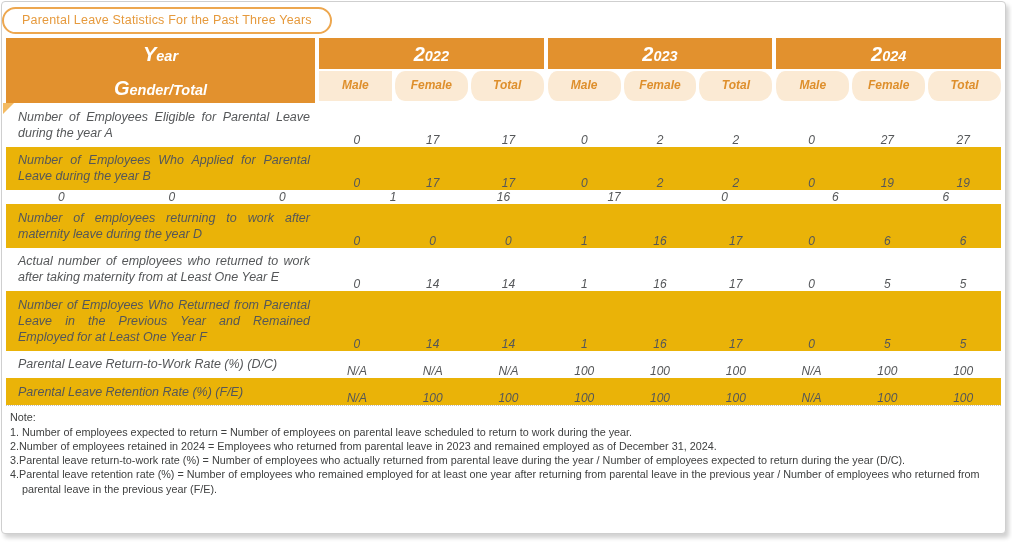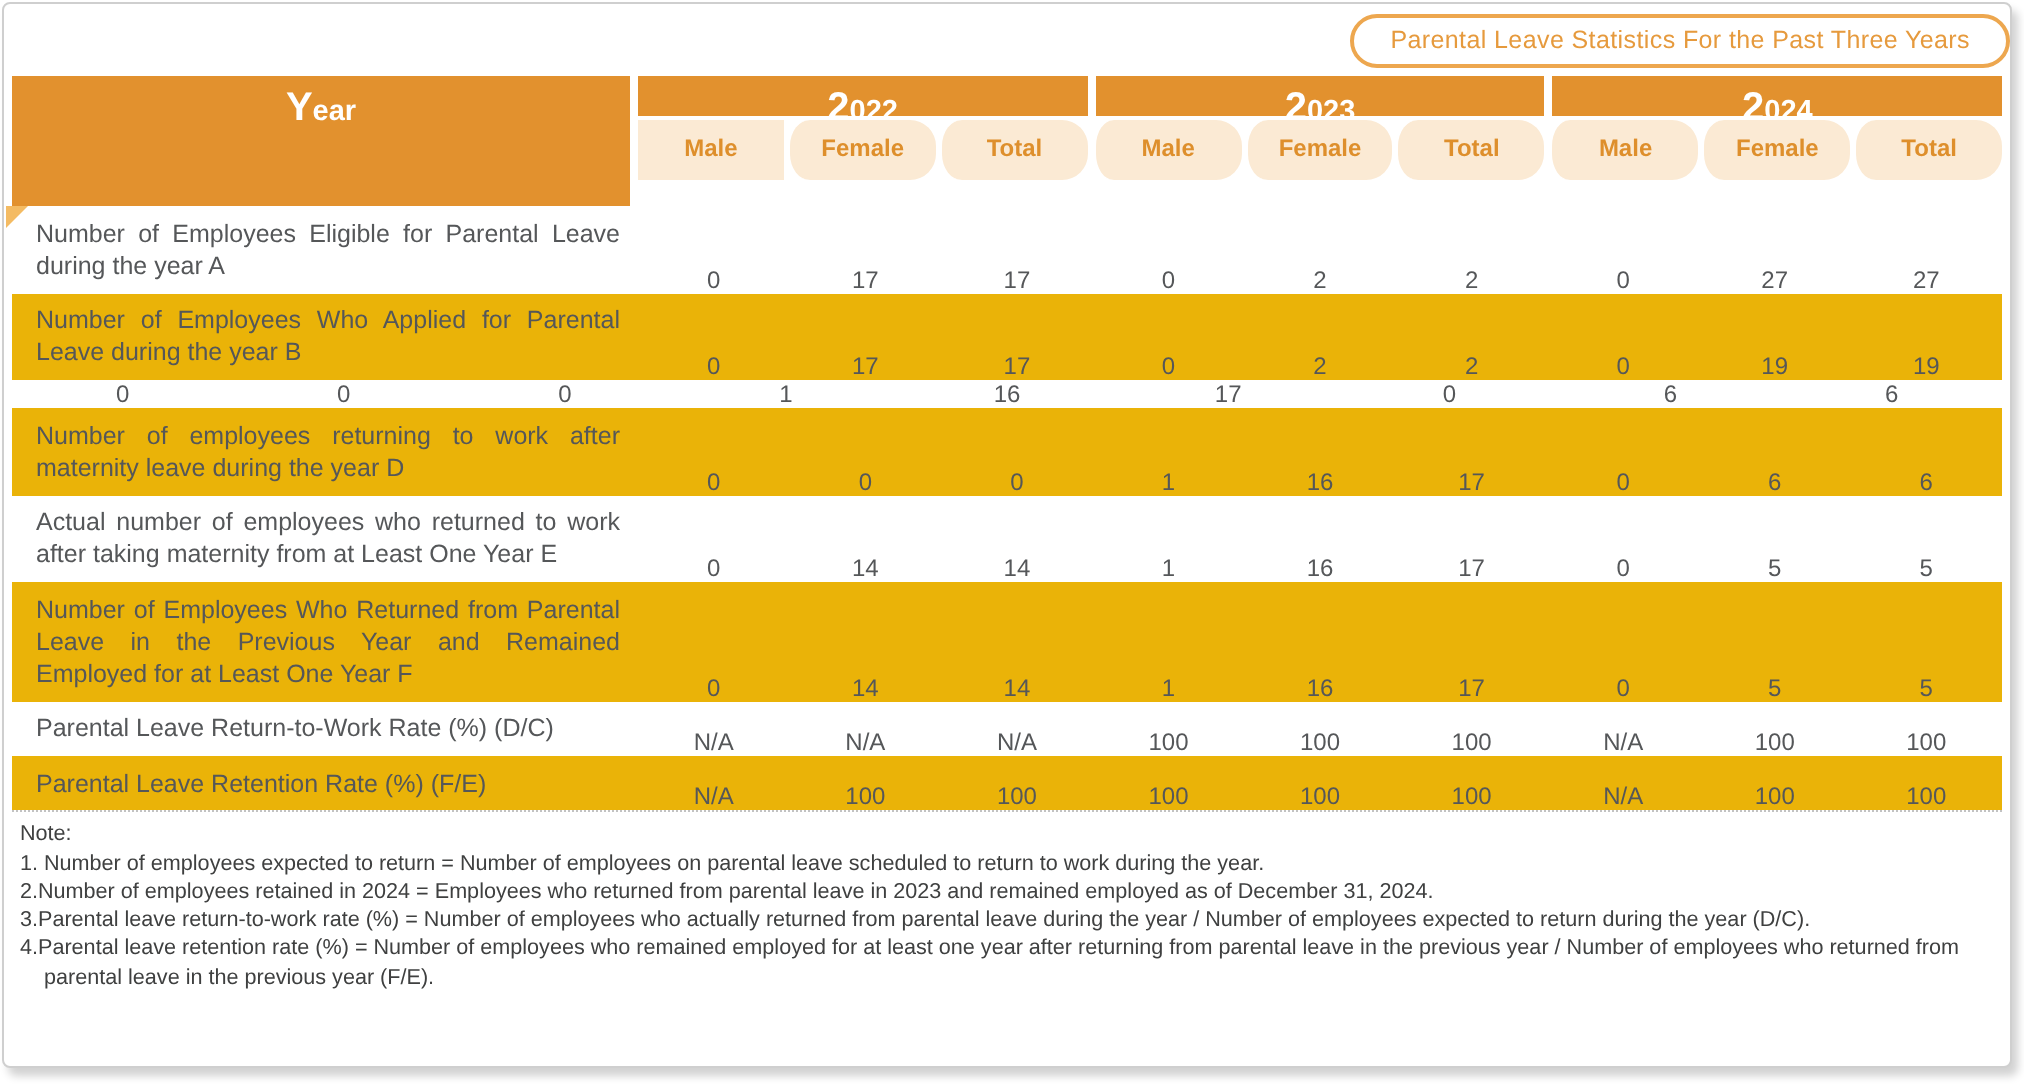--- a/index.html
+++ b/index.html
@@ -12,46 +12,46 @@
   .card {
     position: absolute; left: 1px; top: 1px;
     width: 1005px; height: 533px;
     background: #ffffff;
     border: 1px solid #cfcfcf;
     border-radius: 4px;
     box-shadow: 3px 4px 4px rgba(0,0,0,0.18);
     overflow: hidden;
   }
   
-  .title-bar { height: 36px; display: flex; justify-content: flex-end; align-items: center; }
+  .title-bar { height: 36px; display: flex; justify-content: flex-start; align-items: center; }
   .title-pill {
     display: inline-block;
     border: 2px solid #eda74f;
     border-radius: 15px;
     color: #e69a3d;
     font-size: 12.5px;
     padding: 4px 18px 5px 18px;
     background: #ffffff;
     letter-spacing: 0.2px;
   }
   
-  .table-wrap { position: relative; margin: 0 4px; }
+  .table-wrap { position: relative; margin: 0 4px; font-style: italic; }
   .header-row { display: flex; height: 65px; position: relative; }
   .header-left {
     width: 313px;
     background: #e2912e;
     border-right: 4px solid #ffffff;
     color: #ffffff;
     text-align: center;
   }
   .corner-top   { line-height: 33px; font-size: 14.5px; font-weight: 600; }
   .corner-bottom{ line-height: 30px; font-size: 14.5px; font-weight: 600; }
   .corner-top::first-letter, .corner-bottom::first-letter { font-size: 20px; }
   .header-right { flex: 1; display: flex; flex-direction: column; }
-  .year-row { display: flex; height: 20px; margin-bottom: 2px; }
+  .year-row { display: flex; height: 31px; margin-bottom: 2px; }
   .year-cell {
     flex: 1;
     background: #e2912e;
     color: #ffffff;
     text-align: center;
     line-height: 33px;
     font-size: 14.5px;
     font-weight: 600;
   }
   .year-cell::first-letter { font-size: 20px; }
@@ -110,20 +110,21 @@
 
   <div class="title-bar">
     <span class="title-pill">Parental Leave Statistics For the Past Three Years</span>
   </div>
 
   <div class="table-wrap">
 
     <div class="header-row">
       <div class="header-left">
         <div class="corner-top">Year</div>
+        <div class="corner-bottom">Gender/Total</div>
       </div>
       <div class="header-right">
         <div class="year-row">
           <div class="year-cell">2022</div>
           <div class="year-cell">2023</div>
           <div class="year-cell">2024</div>
         </div>
         <div class="sub-row">
           <div class="sub-cell">Male</div>
           <div class="sub-cell">Female</div>

